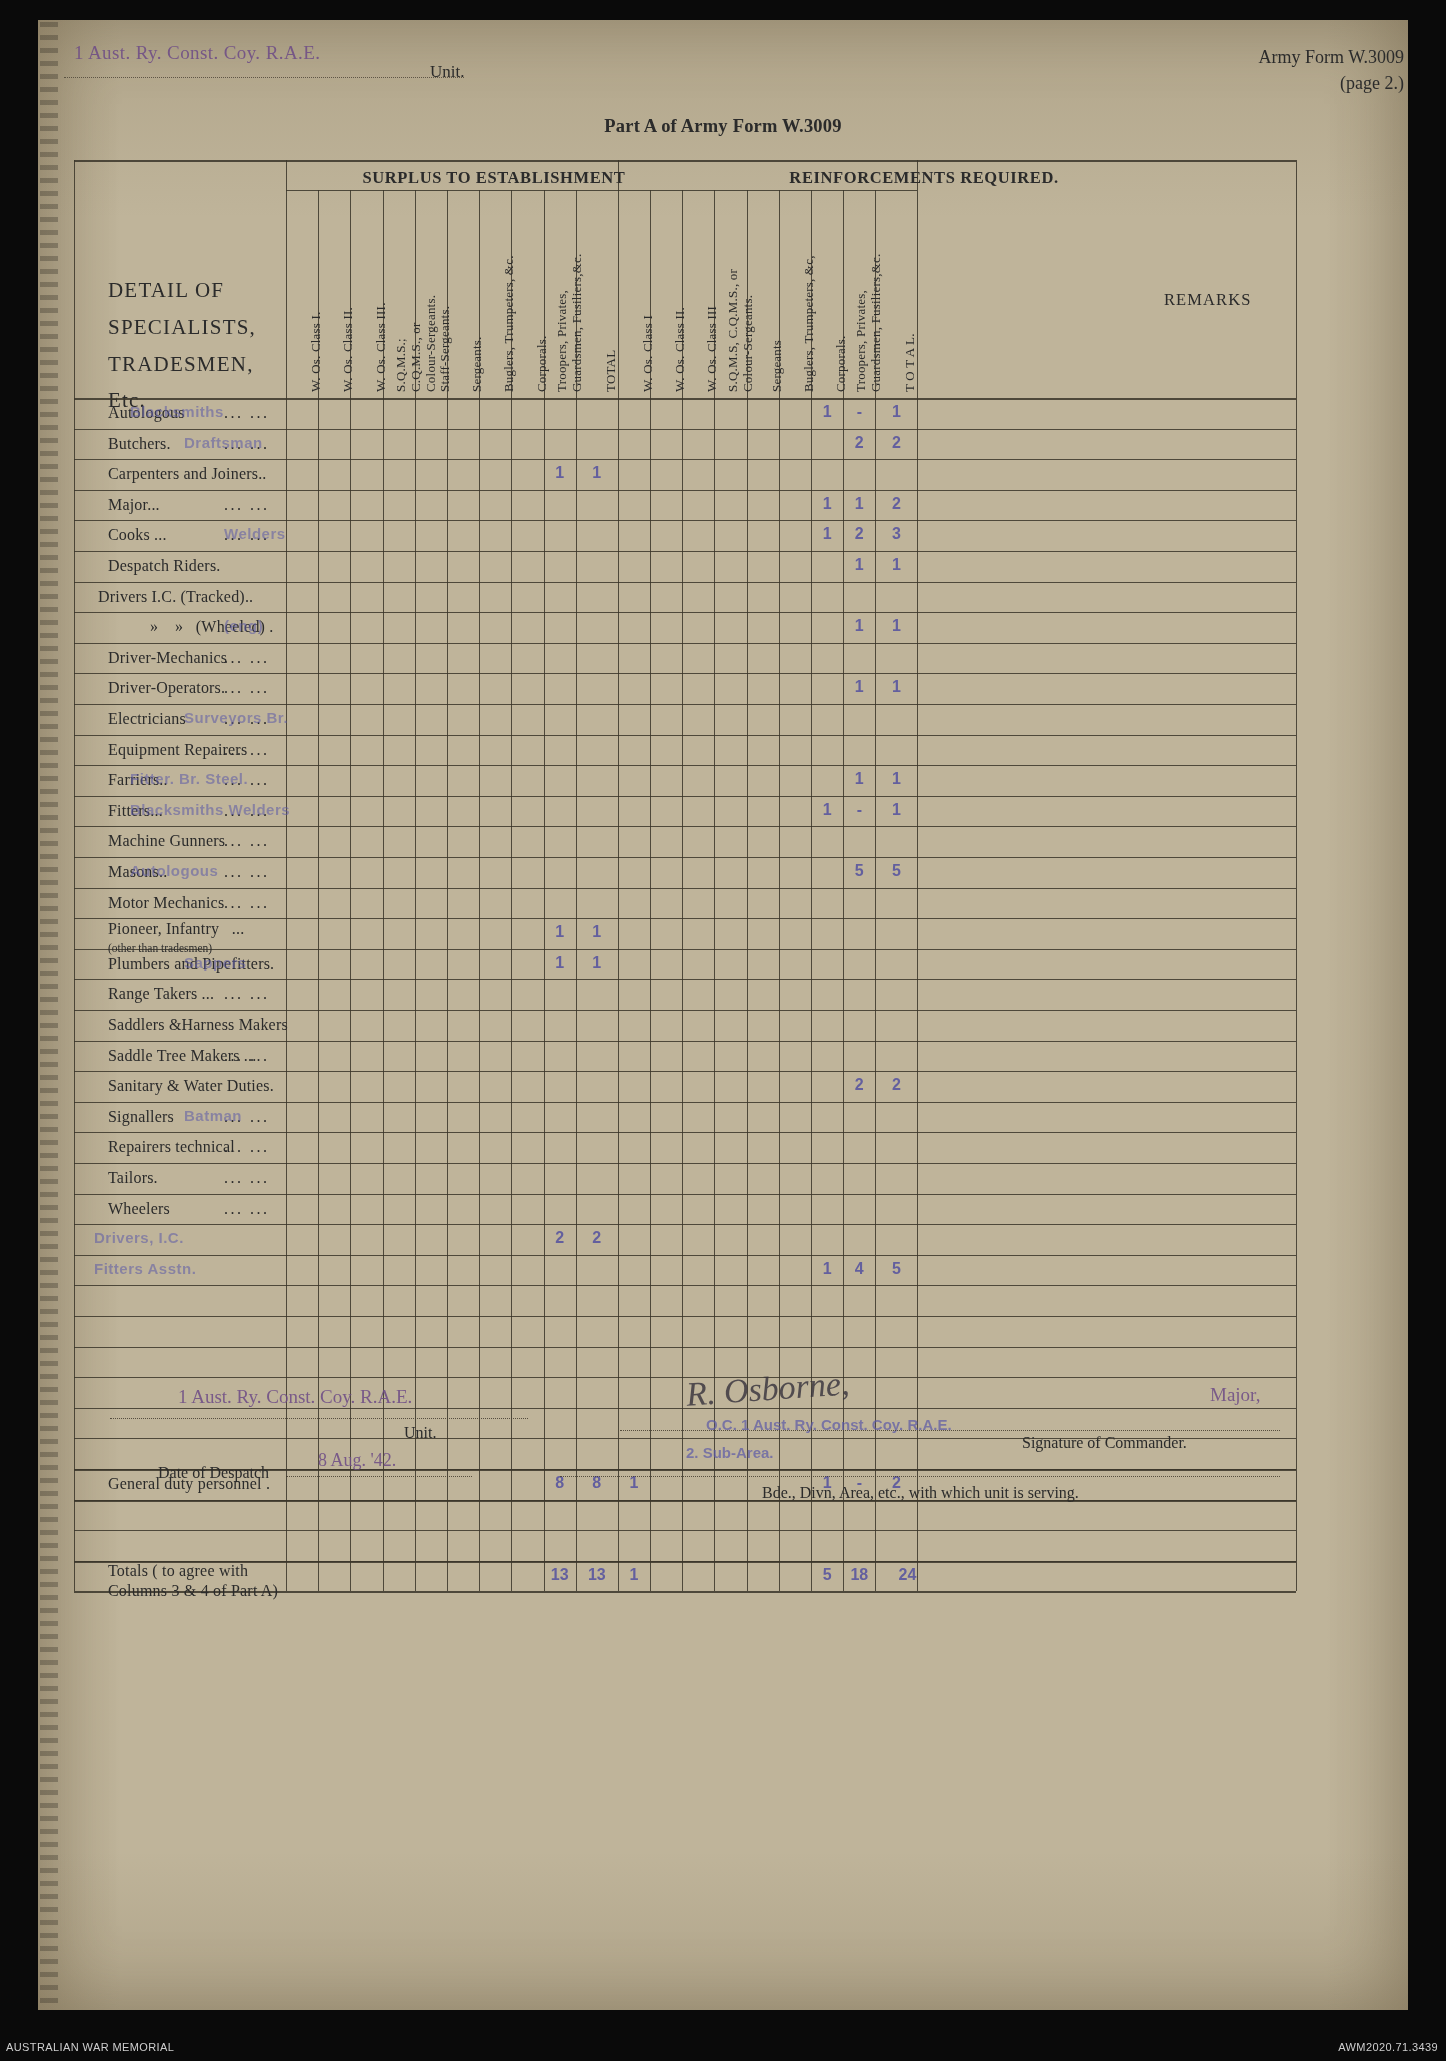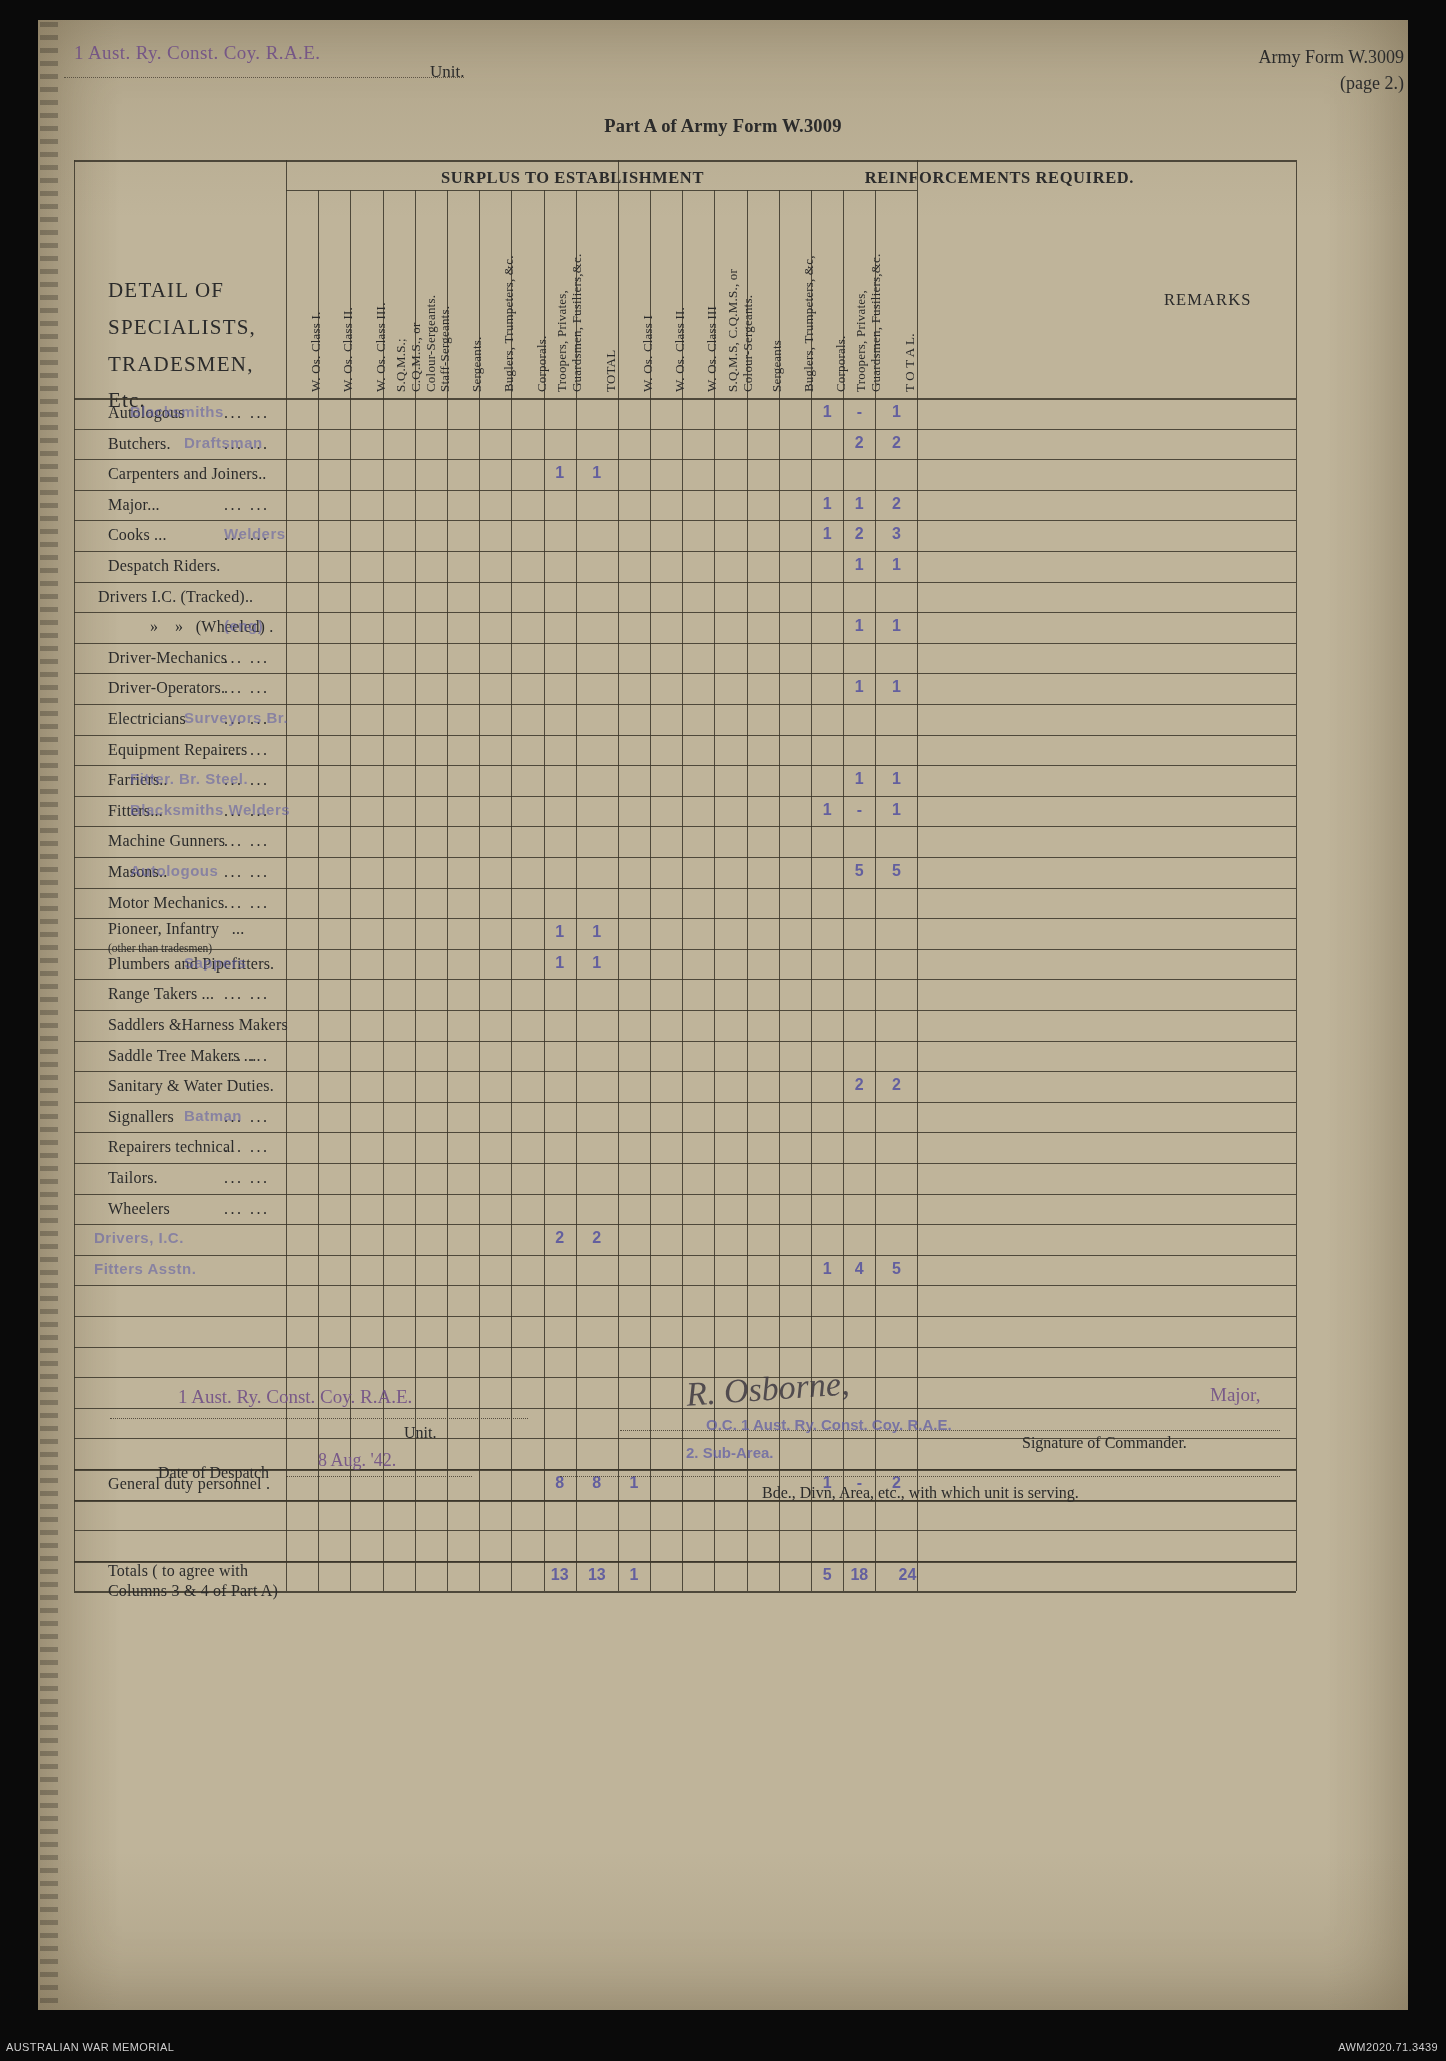--- a/index.html
+++ b/index.html
@@ -108,21 +108,21 @@
   }
   .vline { width:1px; }
   .hline { height:1px; }
   .thick { background:#2a2519; }
 
   .hdr-group {
     position:absolute;
     font-size: 16.5px;
     font-weight: bold;
     letter-spacing: .6px;
-    text-align:right;
+    text-align:center;
   }
   .vhead {
     position:absolute;
     font-size: 13px;
     white-space: nowrap;
     transform-origin: 0 0;
     transform: rotate(-90deg);
     letter-spacing: .2px;
   }
   .vhead.two {

